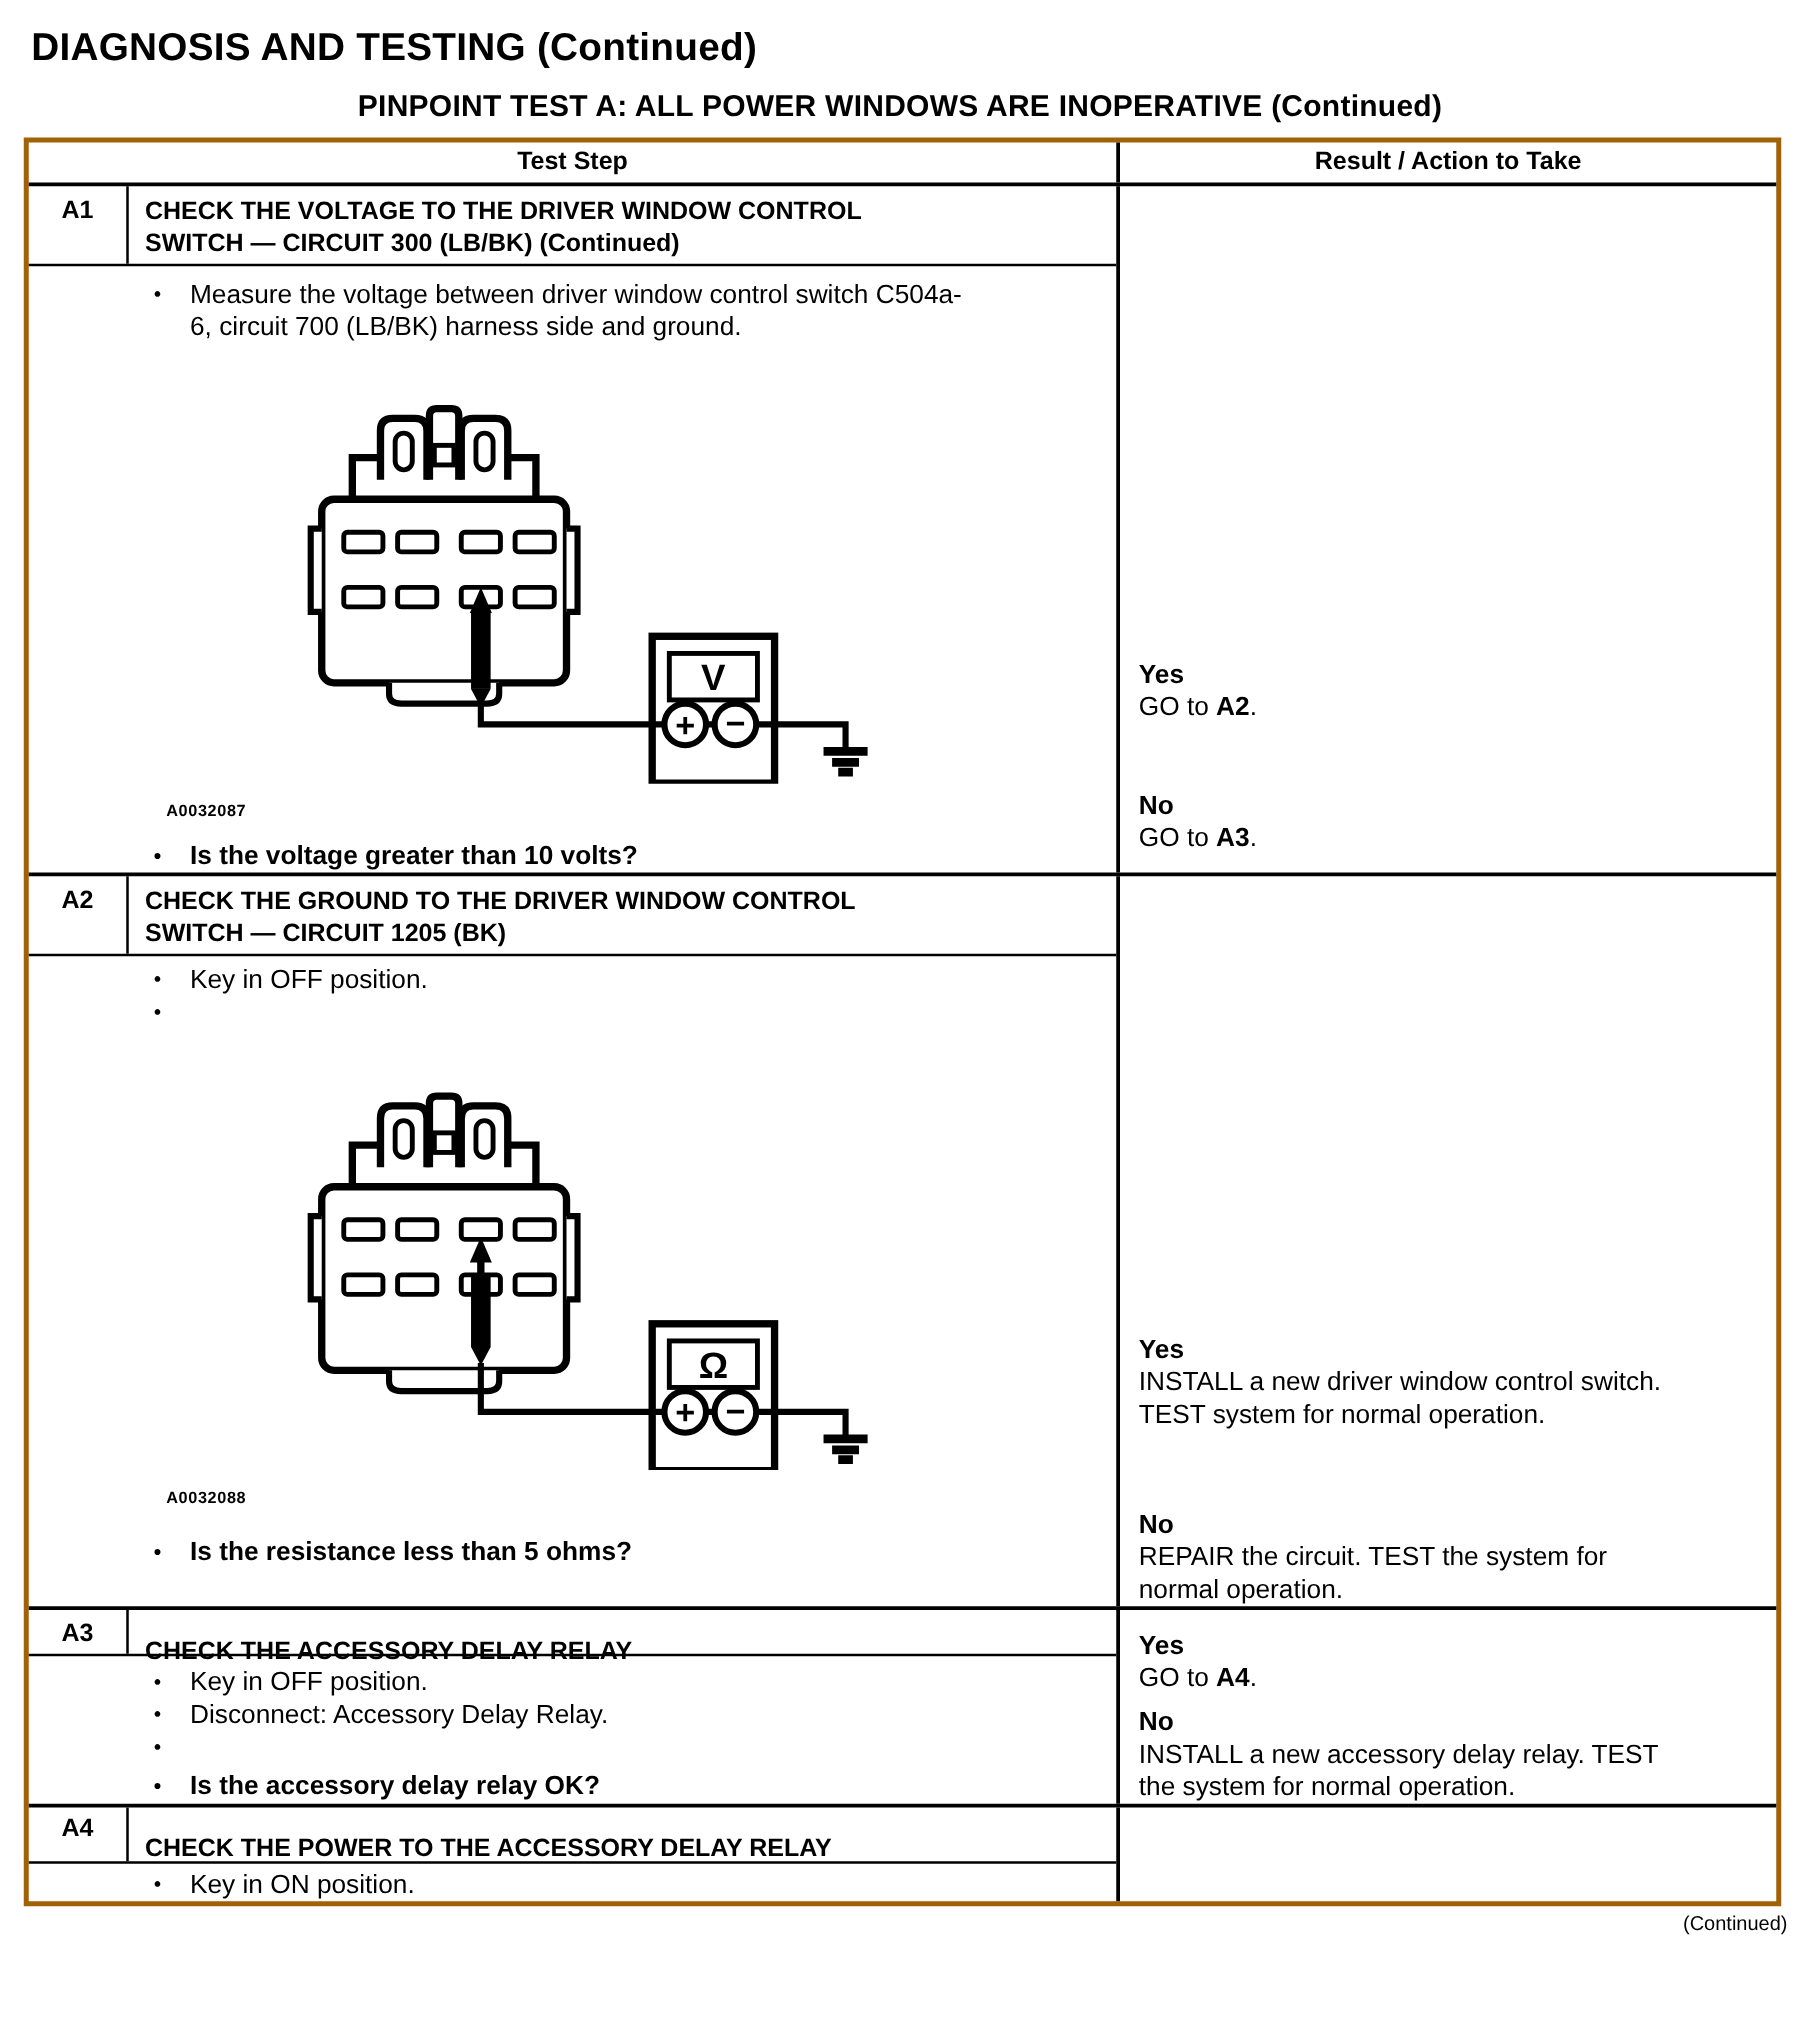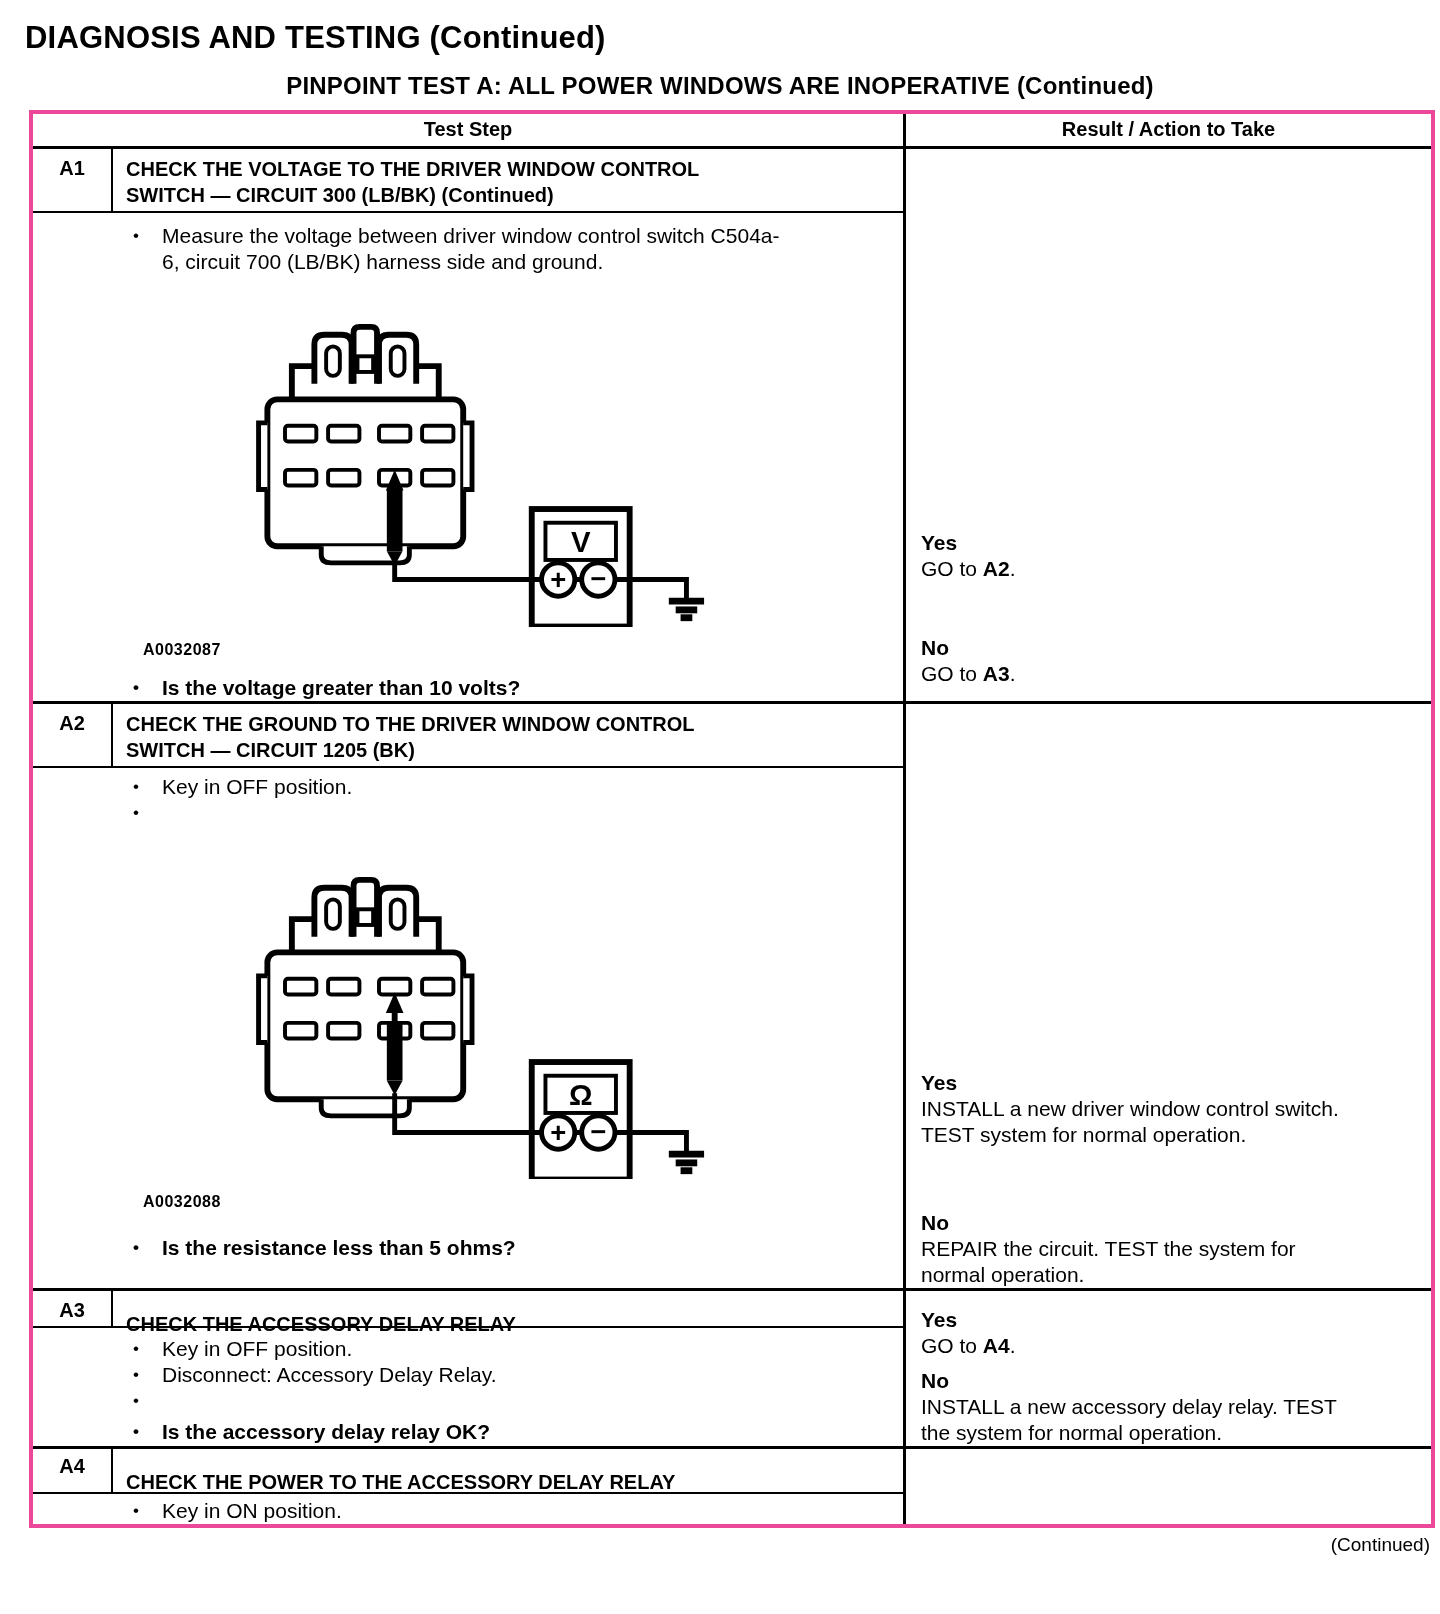--- a/index.html
+++ b/index.html
@@ -4,21 +4,21 @@
 <style>
   * { box-sizing: border-box; }
   html,body { margin:0; padding:0; background:#fff; color:#000; }
   body {
     width:1440px; height:1614px; overflow:hidden;
     font-family:"Liberation Sans", sans-serif;
   }
   .h1 { font-size:31px; font-weight:bold; margin:20px 0 0 25px; letter-spacing:0.2px; }
   .h2 { font-size:24px; font-weight:bold; text-align:center; margin:16px 0 0 0; letter-spacing:0.2px; }
 
-  .ptable { margin:10px 0 0 29px; width:1406px; border:4px solid #ec4899; }
+  .ptable { margin:10px 0 0 19px; width:1406px; border:4px solid #a16207; }
 
   .thead { display:flex; border-bottom:3px solid #000; font-weight:bold; font-size:20px; }
   .th-left  { width:873px; border-right:3px solid #000; text-align:center; padding:4px 0 5px; }
   .th-right { flex:1; text-align:center; padding:4px 0 5px; }
 
   .step { display:flex; }
   .step + .step { border-top:3px solid #000; }
   .step-left { width:873px; border-right:3px solid #000; display:flex; flex-direction:column; }
   .step-head { display:flex; border-bottom:2px solid #000; }
   .step-id { width:80px; border-right:2px solid #000; font-weight:bold; font-size:20px;
@@ -41,35 +41,35 @@
   .bullet.q { font-weight:bold; }
 
   .s1 .bullet.first { margin-top:10px; }
   .s2 .step-body { padding-top:6px; }
   .s3 .step-body { padding-top:8px; }
   .s4 .step-body { padding-top:4px; }
   .s3 .bullet.q { margin-top:5px; }
 
   .fig { display:block; margin:48px 0 0 205px; }
   .s2 .fig { margin-top:50px; }
-  .figlabel { margin:14px 0 0 110px; font-size:16px; font-weight:bold; letter-spacing:0.5px; }
+  .figlabel { margin:14px 0 0 110px; font-size:13px; font-weight:bold; letter-spacing:0.5px; }
   .s1 .question { margin-top:16px; }
   .s2 .question { margin-top:24px; }
 
   .res-label { font-weight:bold; }
   .res-action { max-width:434px; }
   .res-action b { font-weight:bold; }
   .s1 .step-result { display:flex; flex-direction:column; justify-content:flex-end; padding-bottom:14px; }
   .s1 .res-block + .res-block { margin-top:9px; }
   .s2 .res-block.yes { margin-top:366px; }
   .s2 .res-block.no  { margin-top:62px; }
   .s3 .step-result { padding-top:16px; }
   .s3 .res-block + .res-block { margin-top:9px; }
 
-  .footer { text-align:right; font-size:19px; margin:6px 10px 0 0; }
+  .footer { text-align:right; font-size:16px; margin:6px 10px 0 0; }
 
   svg text { font-family:"Liberation Sans", sans-serif; }
 </style>
 </head>
 <body>
 
 <div class="h1">DIAGNOSIS AND TESTING (Continued)</div>
 <div class="h2">PINPOINT TEST A: ALL POWER WINDOWS ARE INOPERATIVE (Continued)</div>
 
 <div class="ptable">

